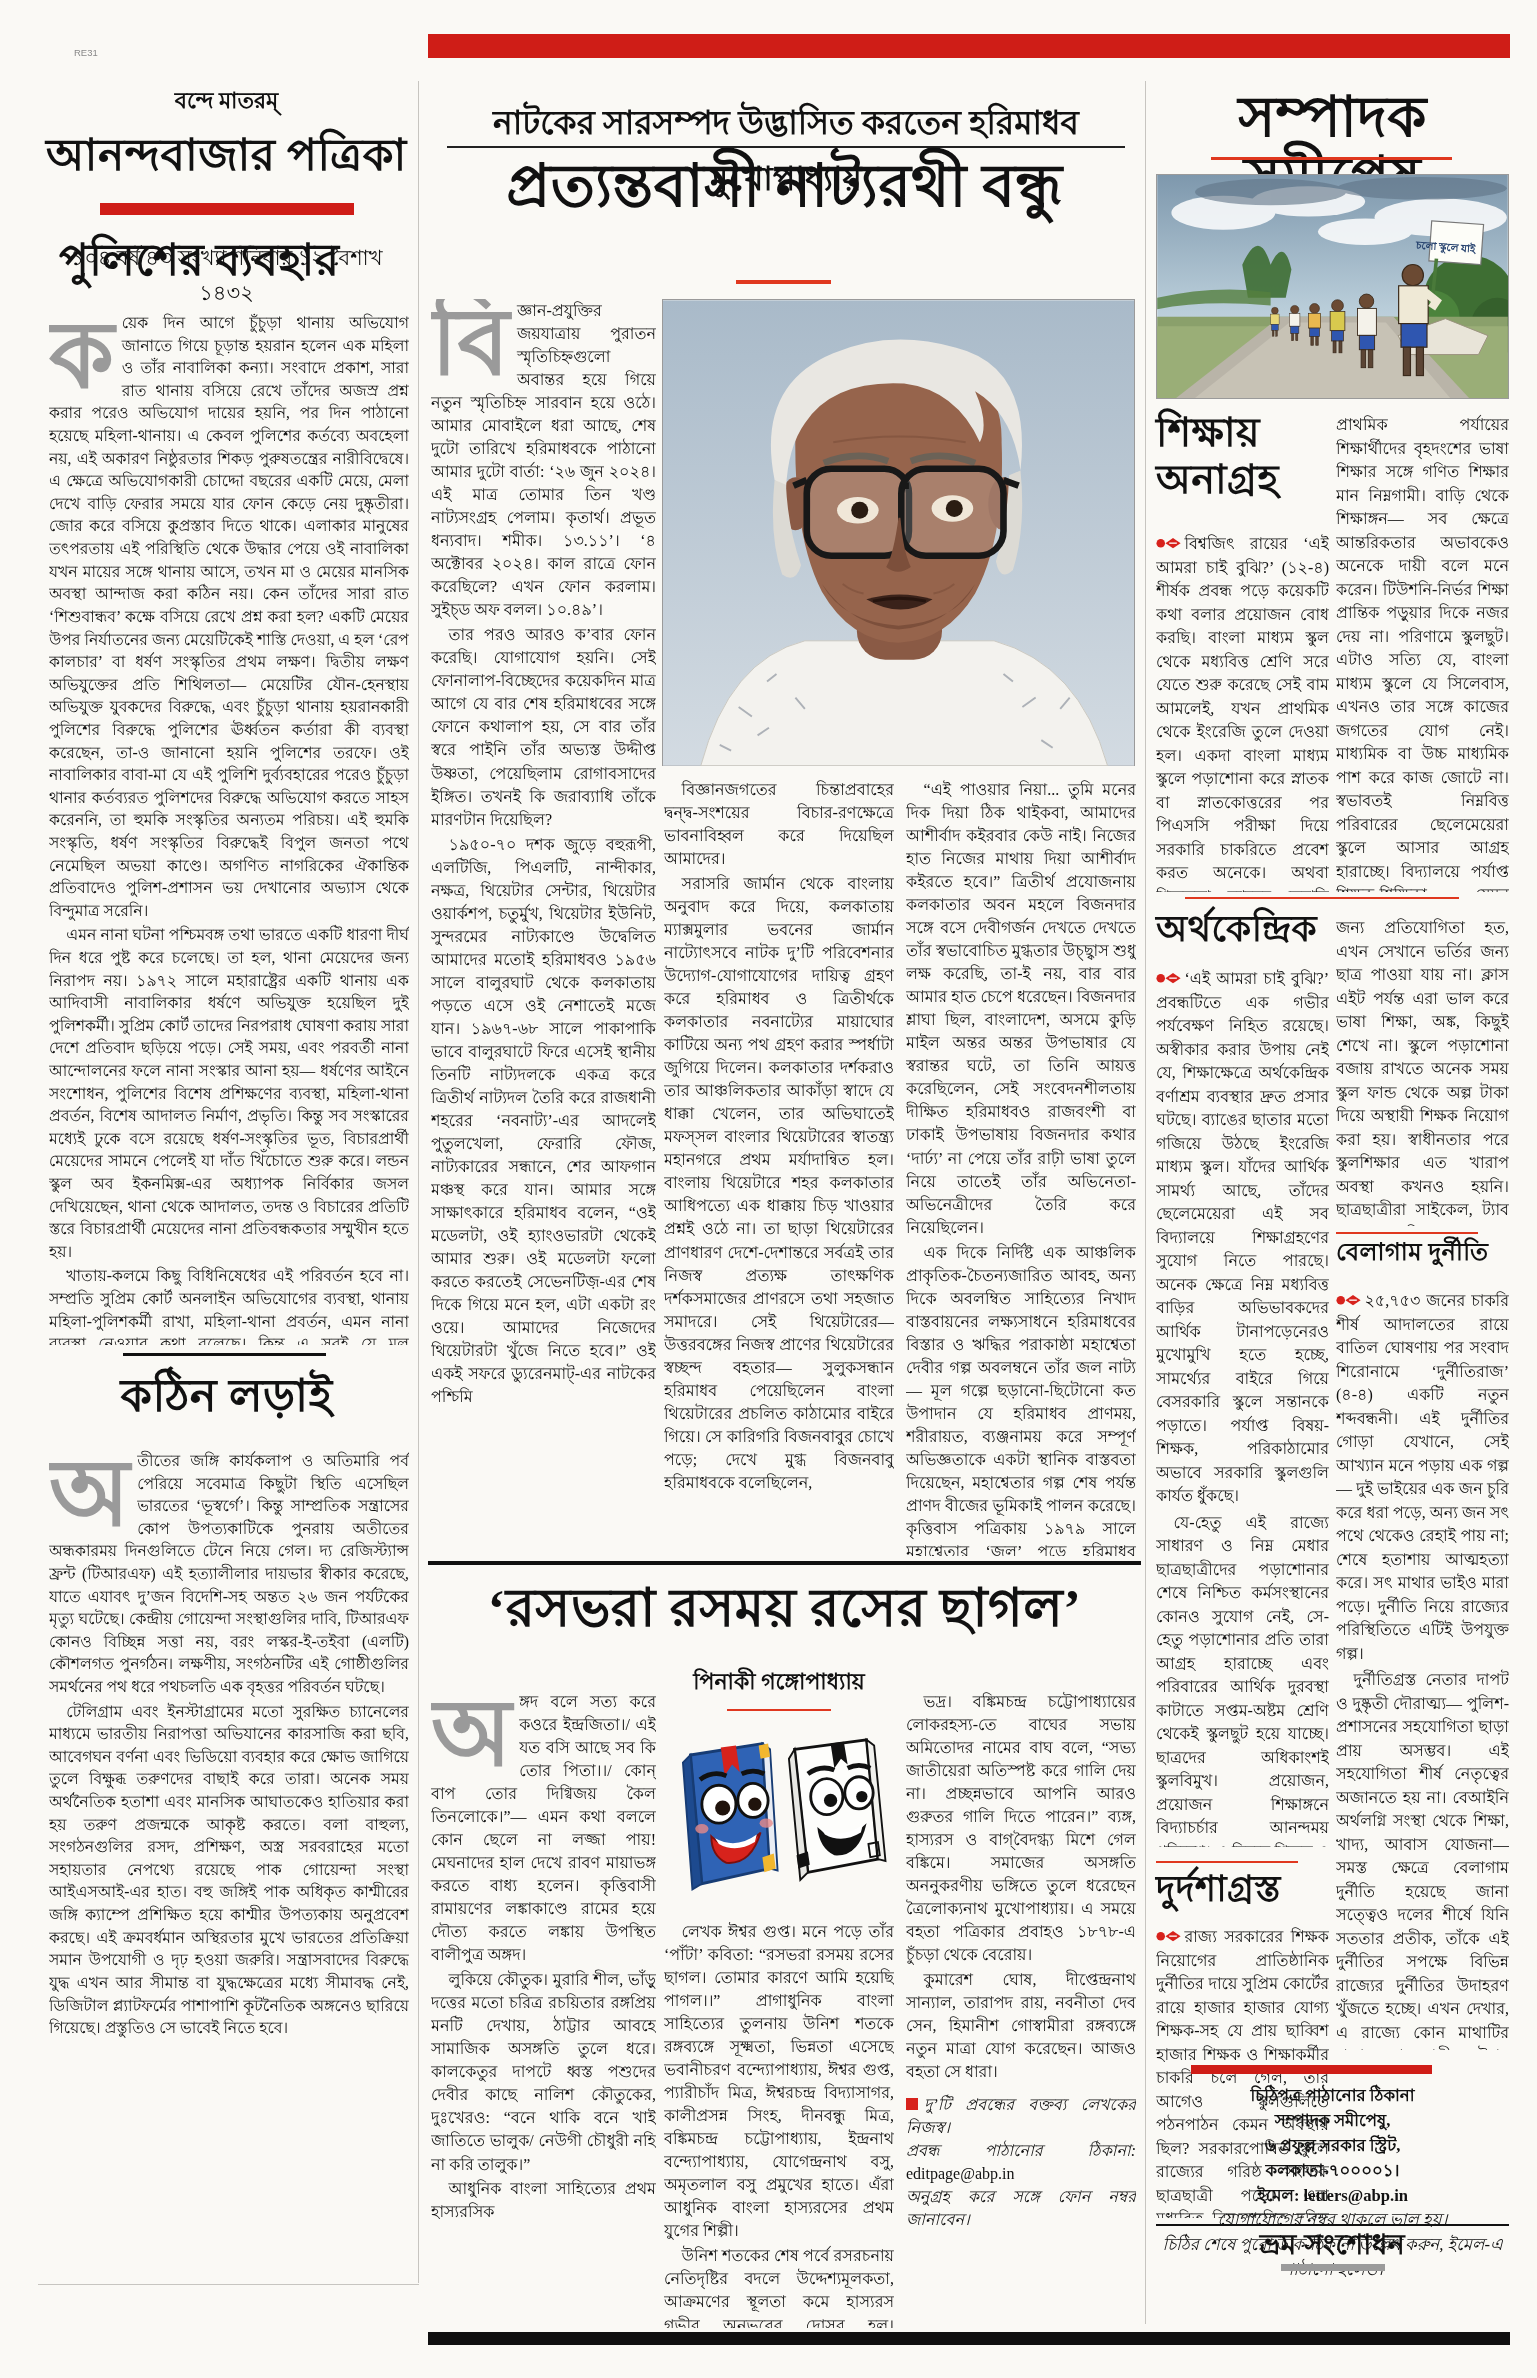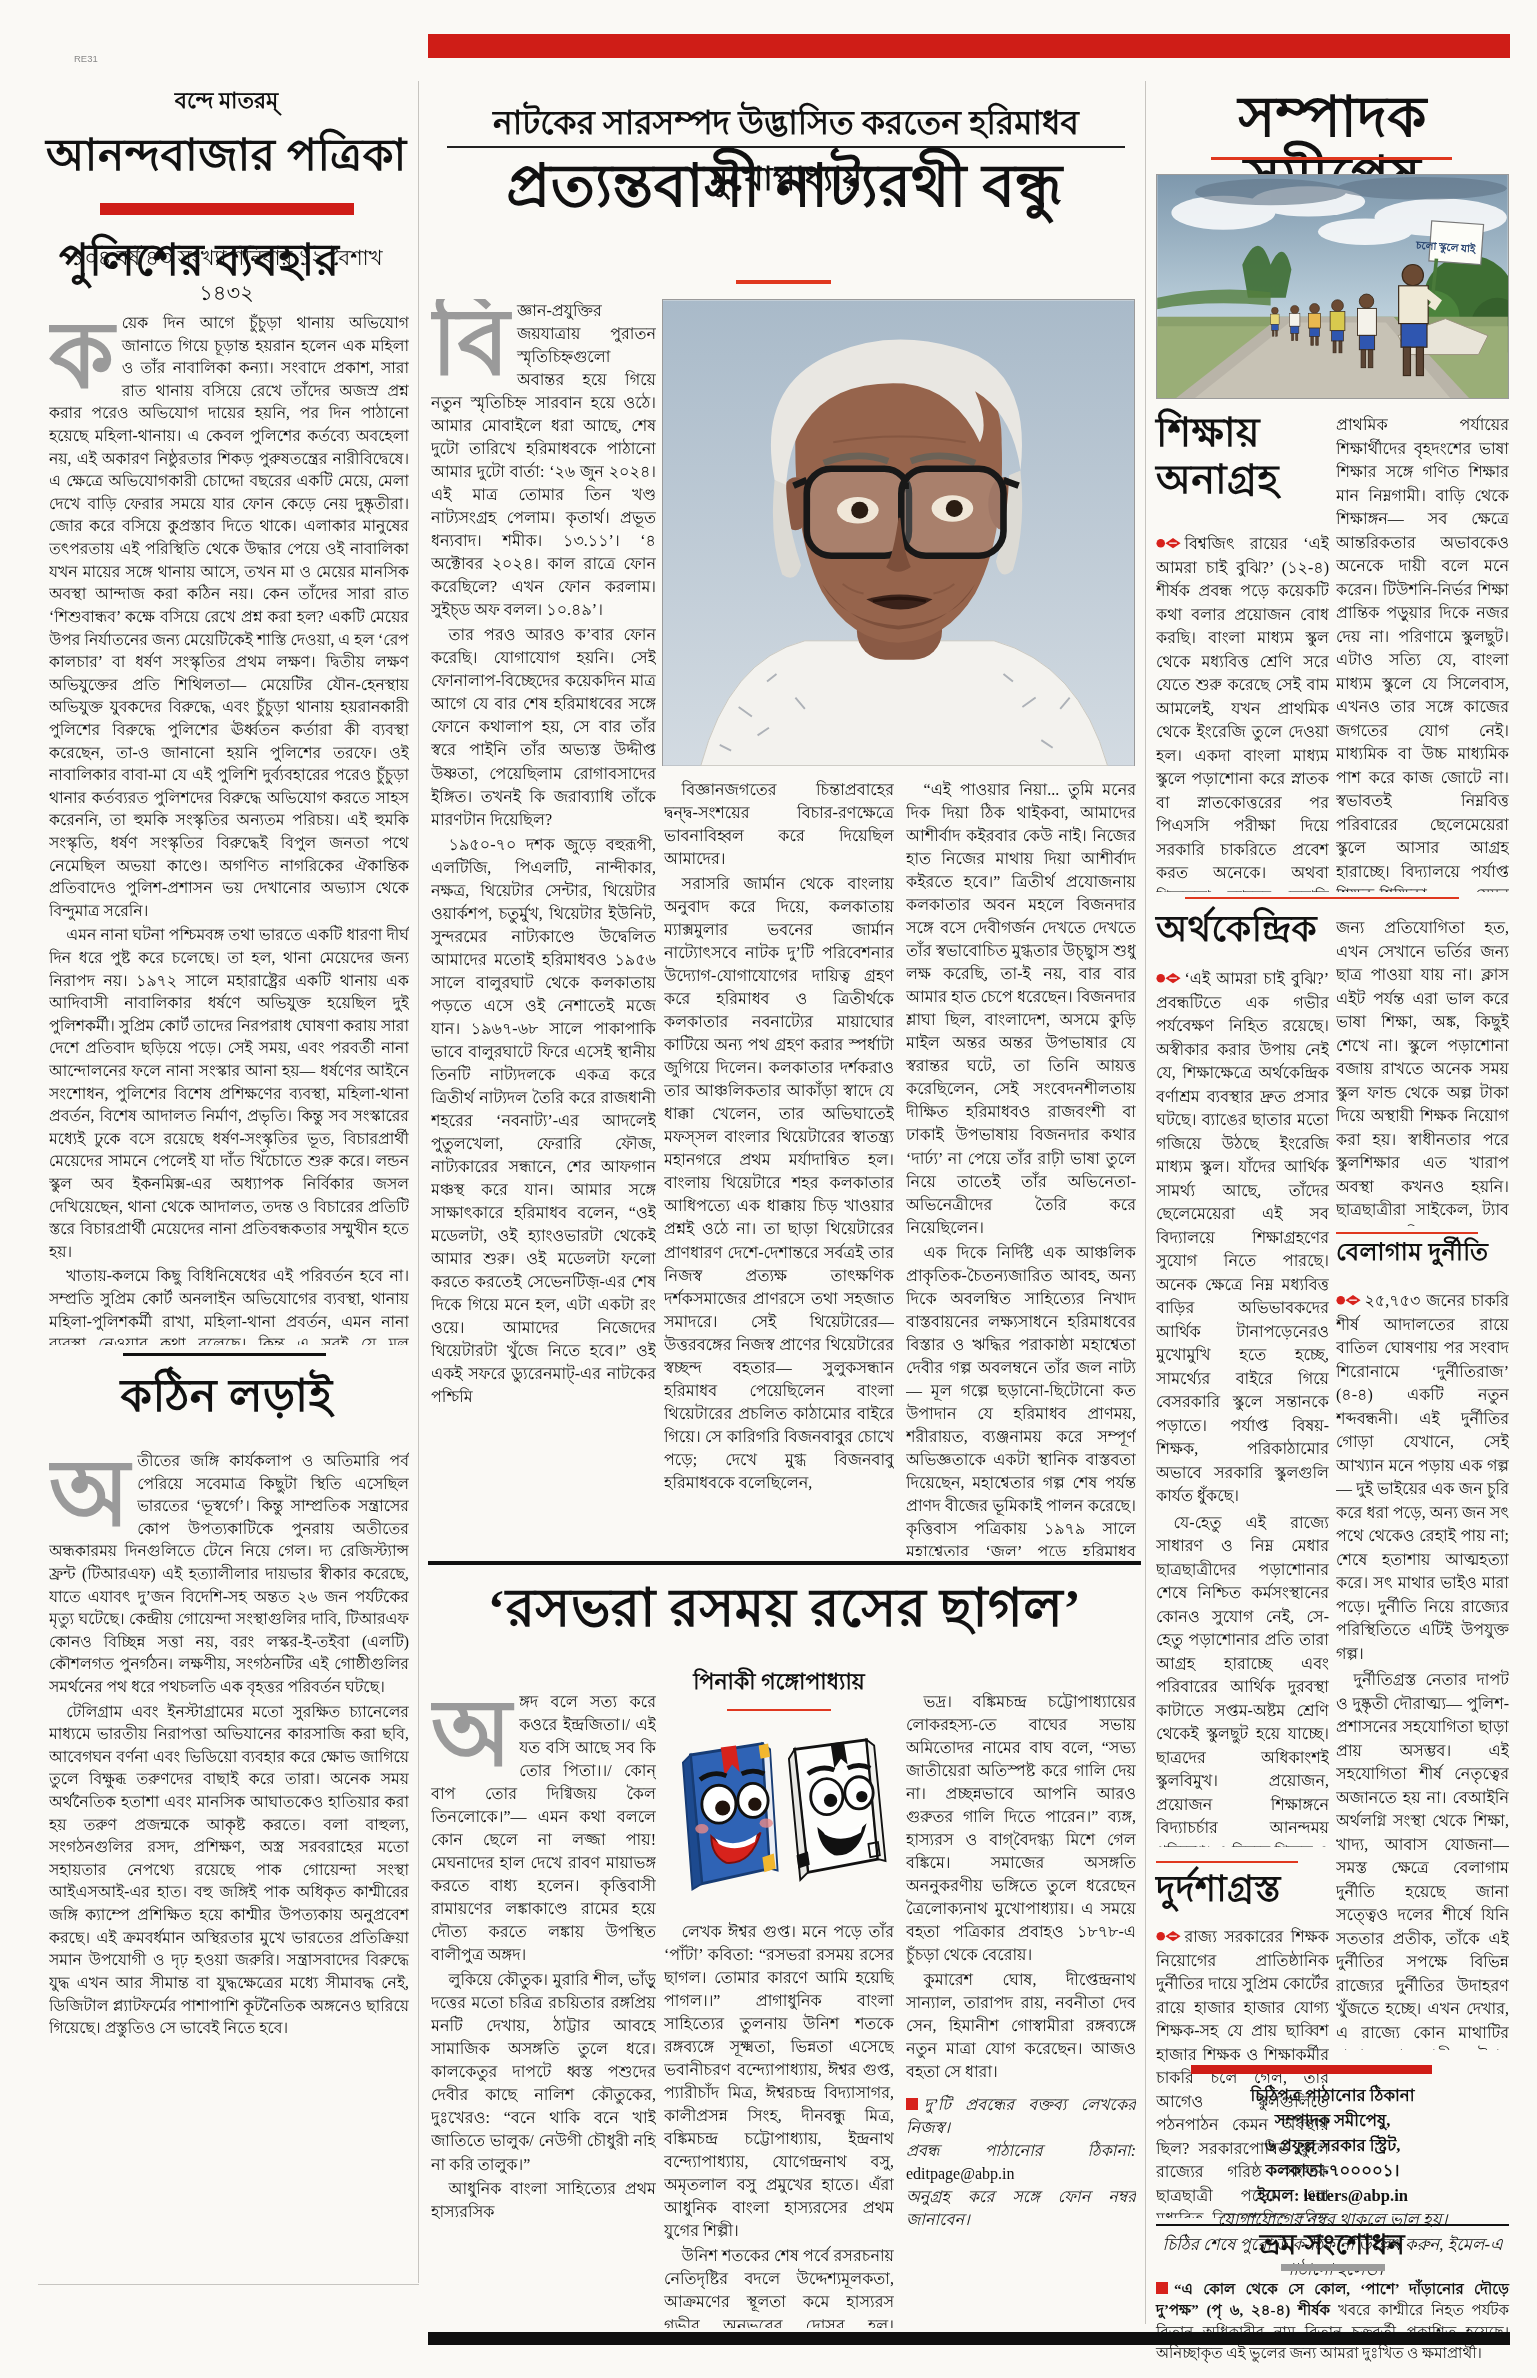--- a/index.html
+++ b/index.html
@@ -25,21 +25,21 @@
   .redline{background:#e0381f;}
   .photo-frame{border:0.9px solid #9a9a9a;box-sizing:border-box;}
   .redsq{display:inline-block;width:12.3px;height:12.3px;background:#d7221c;margin-right:5.7px;}
   a.mail{color:#111;text-decoration:none;font-style:normal;}
 </style>
 </head>
 <body>
 
 <div id="page">
 
-  <div class="abs" style="left:44px;top:53px;font-size:9.5px;color:#888;font-family:'Liberation Sans',sans-serif;padding-left:30px;">RE31</div>
+  <div class="abs" style="left:44px;top:47px;font-size:9.5px;color:#888;font-family:'Liberation Sans',sans-serif;padding-left:30px;">RE31</div>
 
   <div class="abs ctr" style="left:45px;top:83px;width:363px;">
     <div style="font-size:22px;font-weight:bold;">বন্দে মাতরম্</div>
     <div style="font-size:44px;font-weight:800;letter-spacing:0.5px;margin-top:1.9px;">আনন্দবাজার পত্রিকা</div>
     <div class="redbar" style="width:254px;height:11.4px;margin:8.5px auto 0;"></div>
     <div style="font-size:21px;font-weight:normal;margin-top:27px;">১০৪ বর্ষ ৪৩ সংখ্যা শনিবার ১২ বৈশাখ ১৪৩২</div>
   </div>
 
   <div class="abs headline" style="left:59px;top:237px;width:350px;font-size:44px;">পুলিশের ব্যবহার</div>
 
@@ -382,19 +382,16 @@
     <div class="bold">৬ প্রফুল্ল সরকার স্ট্রিট,</div>
     <div class="bold">কলকাতা-৭০০০০১।</div>
     <div><span class="bold">ইমেল: </span><a class="mail bold" href="#">letters@abp.in</a></div>
     <div style="font-style:italic;">যোগাযোগের নম্বর থাকলে ভাল হয়।</div>
     <div style="font-style:italic;">চিঠির শেষে পুরো ডাক-ঠিকানা উল্লেখ করুন, ইমেল-এ পাঠানো হলেও।</div>
   </div>
 
   <div class="abs" style="left:1156px;top:2224px;width:353px;border-top:2.8px solid #111;">
     <div class="ctr headline" style="font-size:28px;margin-top:3.8px;">ভ্রম সংশোধন</div>
     <div style="width:104px;height:7.6px;background:#9b9b9b;margin:3.8px auto 7.6px;"></div>
-    <div class="jst" style="font-size:15px;line-height:1.42;">
-      <span class="redsq"></span><span class="bold">“এ কোল থেকে সে কোল, ‘পাশে’ দাঁড়ানোর দৌড়ে দু’পক্ষ” (পৃ ৬, ২৪-৪) শীর্ষক</span><span> খবরে কাশ্মীরে নিহত পর্যটক বিতান অধিকারীর নাম বিতান চক্রবর্তী প্রকাশিত হয়েছে। অনিচ্ছাকৃত এই ভুলের জন্য আমরা দুঃখিত ও ক্ষমাপ্রার্থী।</span>
-    </div>
   </div>
 
 </div>
 
 
 </body></html>

